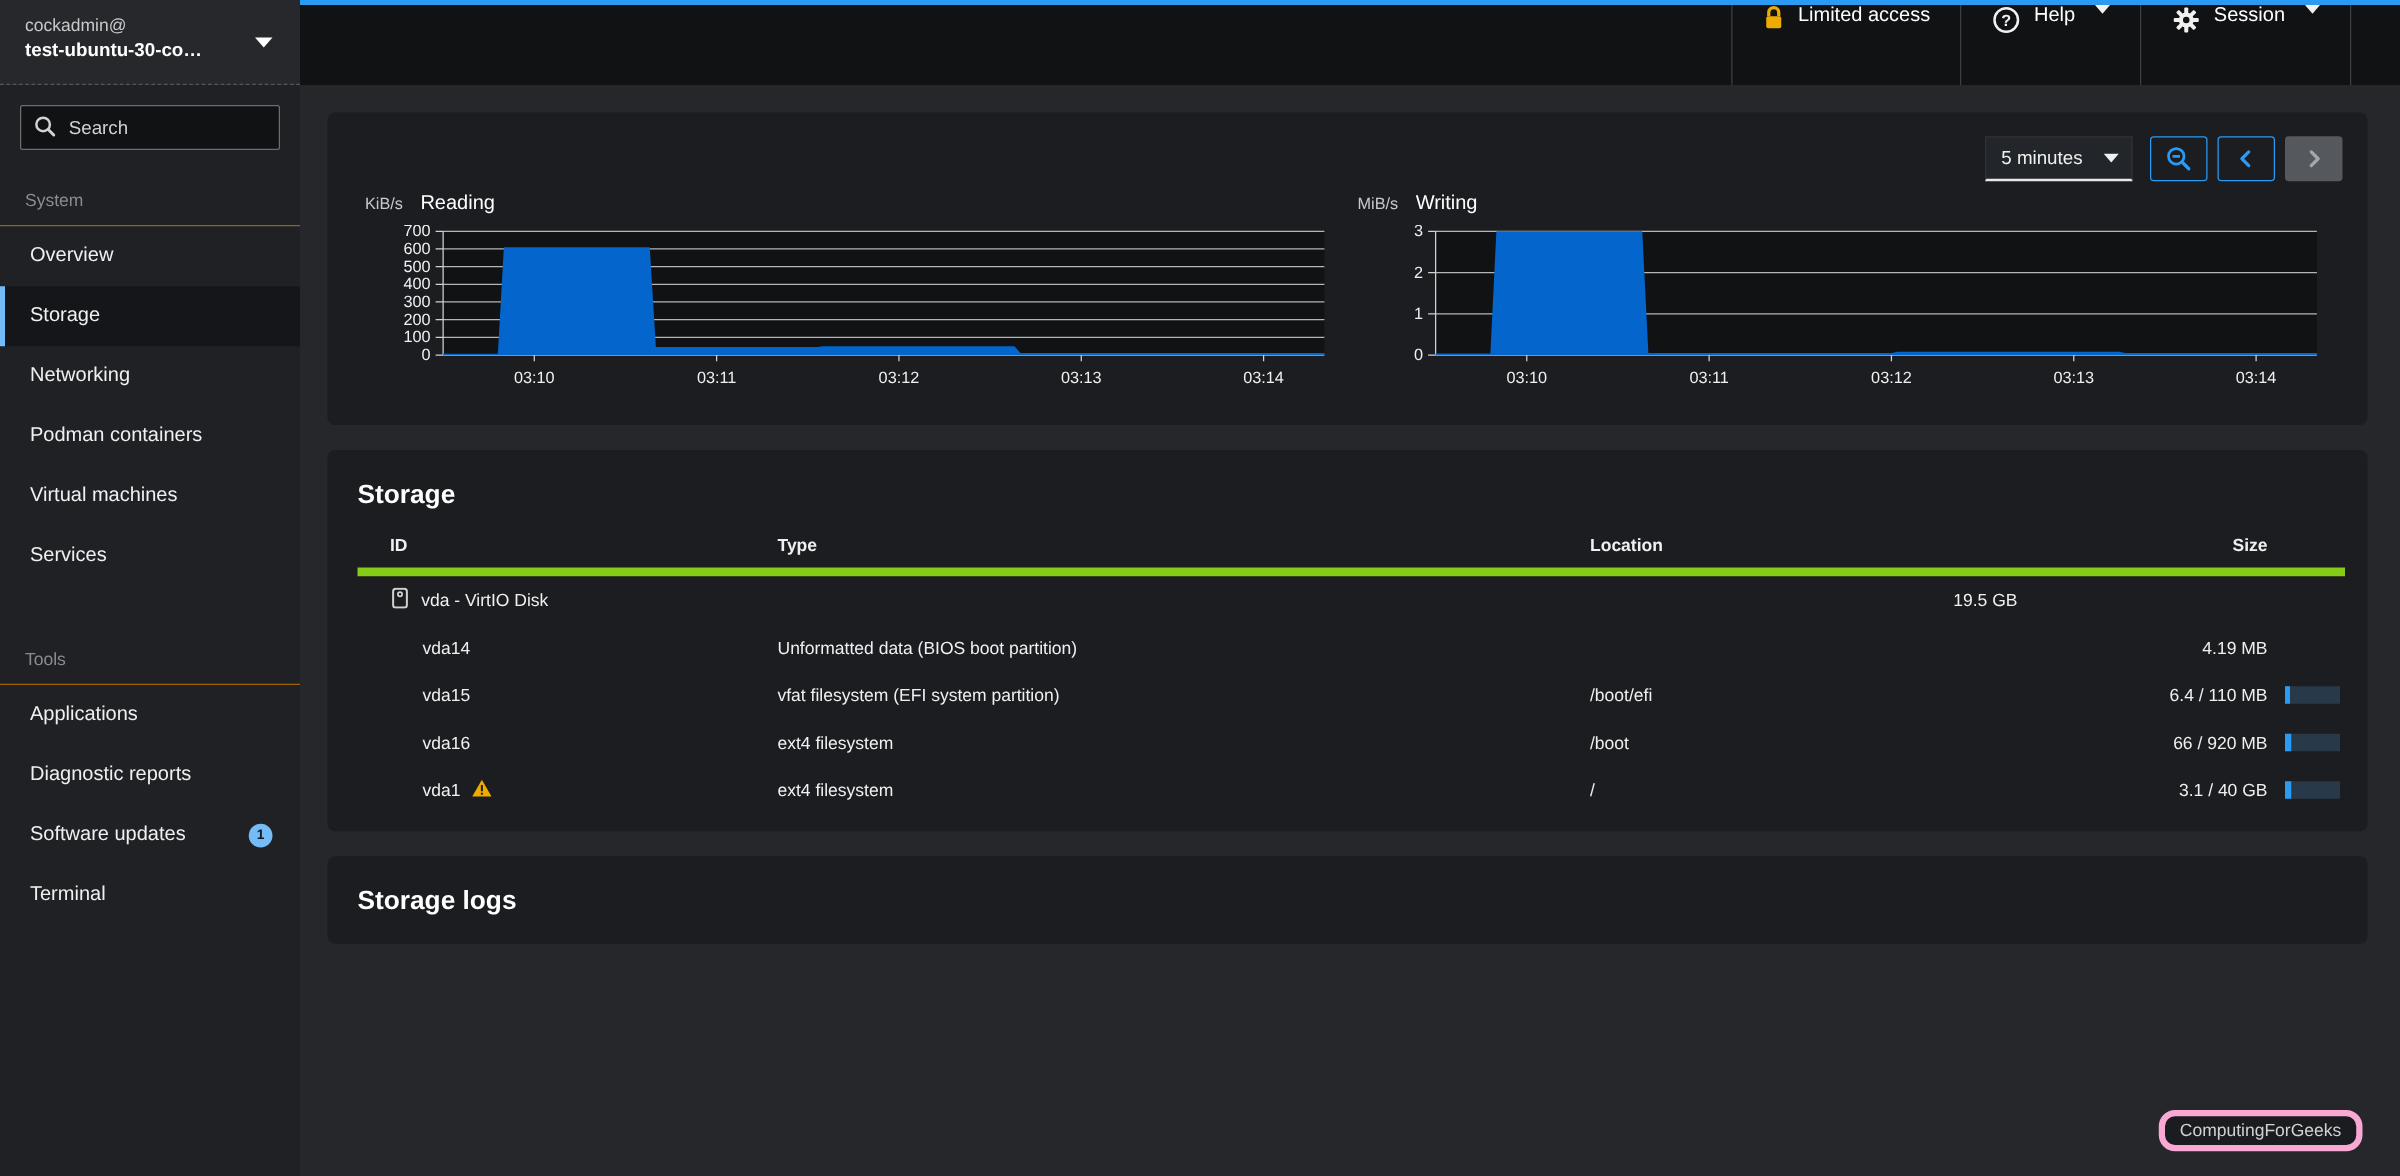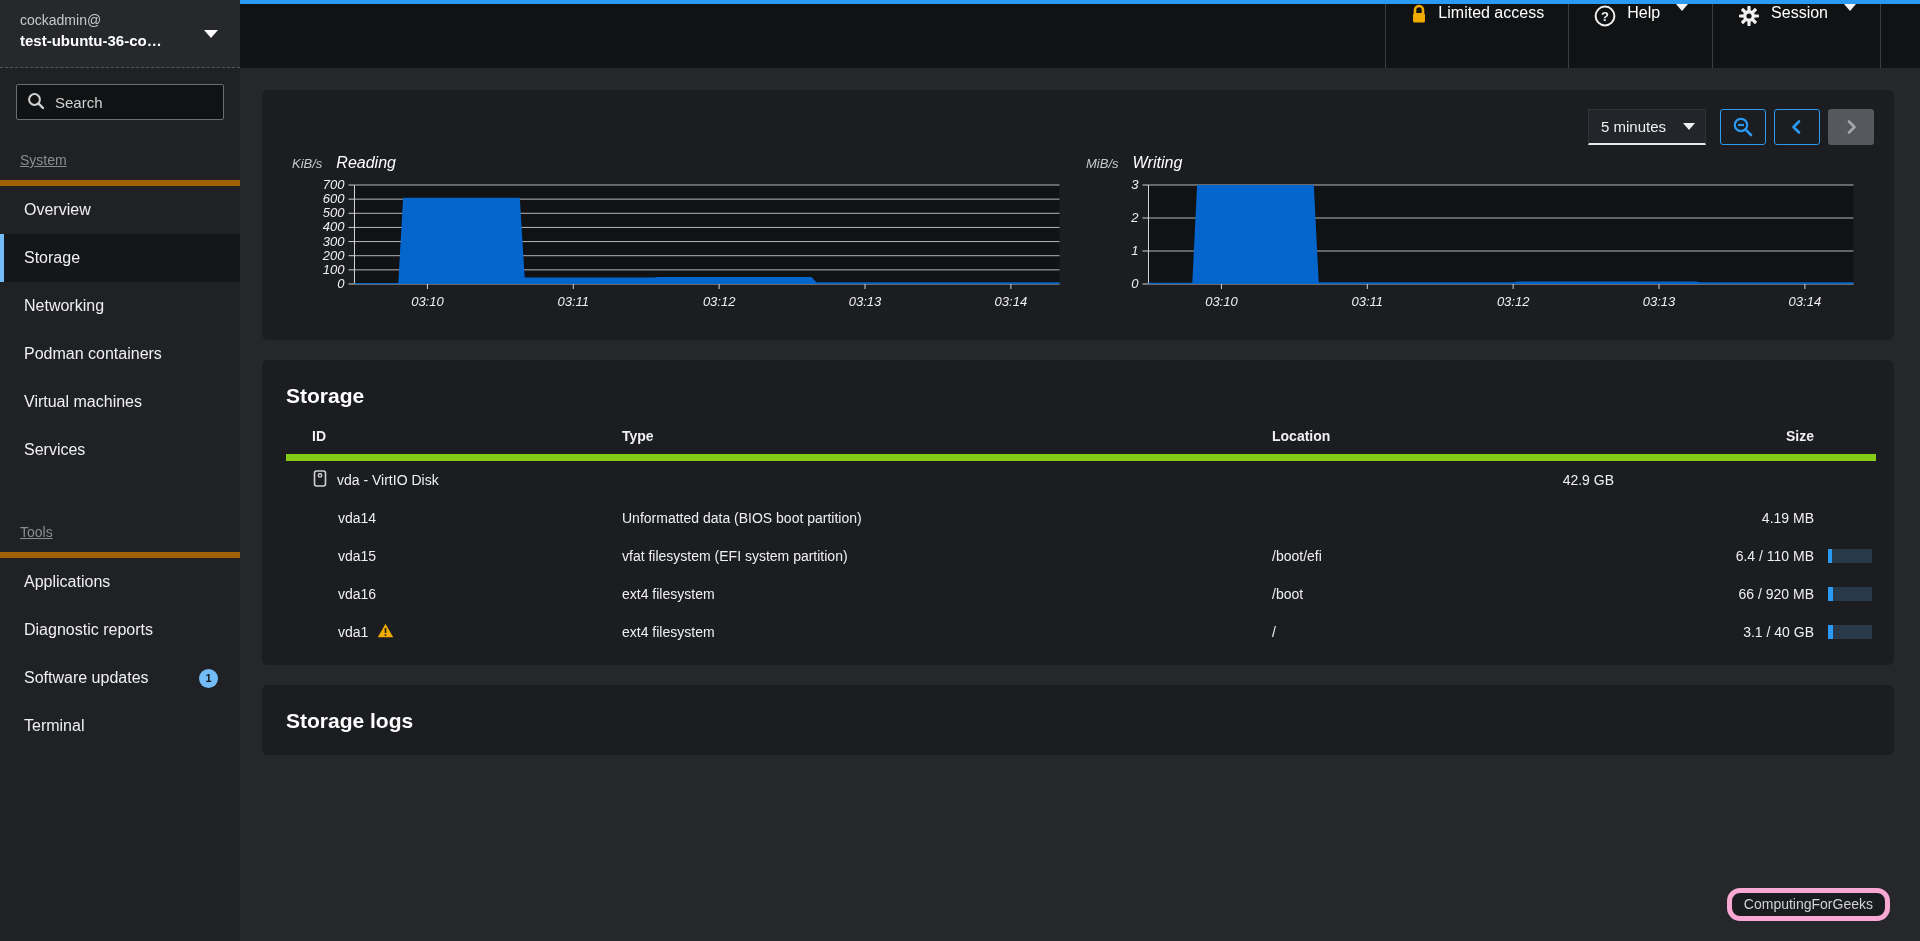--- a/index.html
+++ b/index.html
@@ -18,21 +18,21 @@
     border-left:7px solid transparent; border-right:7px solid transparent; border-top:8px solid #fff; }
   .search-wrap { margin:16px; position:relative; }
   .search-input { width:100%; height:36px; background:#101214; border:1px solid #6a6e73;
     border-radius:2px; color:#d2d2d2; font-size:15px; padding:0 10px 0 38px;
     font-family:"Liberation Sans", sans-serif; }
   .search-input::placeholder { color:#d2d2d2; }
   .search-icon { position:absolute; left:11px; top:8px; }
   .nav-group { margin-top:6px; }
   .nav-group.tools { margin-top:40px; }
   .nav-group-title { color:#8a8d90; font-size:14px; padding:10px 20px 12px 20px;
-    border-bottom:6px solid #a16207;text-decoration:underline; }
+    border-bottom:1px solid #a16207; }
   .nav-item { height:48px; display:flex; align-items:center; padding-left:24px;
     font-size:16px; color:#f0f0f0; cursor:pointer; position:relative; }
   .nav-item.active { background:#14161a; border-left:4px solid #73bcf7; padding-left:20px; }
   .nav-badge { margin-left:auto; margin-right:22px; width:19px; height:19px; border-radius:50%;
     background:#73bcf7; color:#15171b; font-size:11px; font-weight:bold;
     display:flex; align-items:center; justify-content:center; }
 
   
   .main { flex:1; display:flex; flex-direction:column; height:100%; }
   .masthead { height:68px; min-height:68px; background:#101214; border-top:4px solid #2b9af3;
@@ -49,21 +49,21 @@
   .charts-card { padding:18px 20px 26px 24px; }
   .controls-row { display:flex; justify-content:flex-end; align-items:center; gap:14px; height:38px; }
   .range-select { display:flex; align-items:center; justify-content:space-between;
     width:118px; height:36px; background:#222529; border:1px solid #2f3237;
     border-bottom:2px solid #e8e8e8; color:#f0f0f0; font-size:15px; padding:0 10px 0 12px; cursor:pointer; }
   .btn-group { display:flex; gap:8px; }
   .icon-btn { width:46px; height:36px; border-radius:3px; display:flex; align-items:center;
     justify-content:center; cursor:pointer; background:transparent; border:1.5px solid #2b9af3; }
   .icon-btn.disabled { background:#55585c; border:none; cursor:default; }
 
-  .charts-row { display:flex; margin-top:4px;font-style:italic; }
+  .charts-row { display:flex; margin-top:4px; }
   .chart-box { flex:1; min-width:0; }
   .chart-head { display:flex; align-items:baseline; gap:14px; margin:4px 0 8px 6px; }
   .chart-unit { color:#c8c9ca; font-size:13px; }
   .chart-title { color:#fff; font-size:16px; }
   .chart-svg { width:100%; height:134px; display:block; }
 
   
   .storage-card { margin-top:20px; padding:24px 18px 14px 24px; }
   .card-title { font-size:21px; font-weight:bold; color:#fff; }
   .stor-table { margin-top:20px; }
@@ -88,21 +88,21 @@
     background:rgba(20,22,25,.6); }
 </style>
 </head>
 <body>
 
 <div class="app">
 
   <aside class="sidebar">
     <div class="host-block">
       <div class="host-user">cockadmin@</div>
-      <div class="host-name">test-ubuntu-36-co…</div>
+      <div class="host-name">test-ubuntu-30-co…</div>
       <span class="host-caret"></span>
     </div>
 
     <div class="search-wrap">
       <span class="search-icon">
         <svg width="18" height="18" viewBox="0 0 18 18">
             <circle cx="7.5" cy="7.5" r="5.4" fill="none" stroke="#d2d2d2" stroke-width="2"></circle>
             <line x1="11.6" y1="11.6" x2="16" y2="16" stroke="#d2d2d2" stroke-width="2.4" stroke-linecap="round"></line>
           </svg>
       </span>
@@ -323,21 +323,21 @@
             <div class="c-id">
               <span>
                 <svg width="16" height="17" viewBox="0 0 16 17">
                     <rect x="2.5" y="1" width="11" height="15" rx="2" fill="none" stroke="#d2d2d2" stroke-width="1.6"></rect>
                     <circle cx="8" cy="5.4" r="1.7" fill="none" stroke="#d2d2d2" stroke-width="1.4"></circle>
                   </svg>
               </span>
               <span>vda - VirtIO Disk</span>
             </div>
             <div></div>
-            <div class="c-size">42.9 GB</div>
+            <div class="c-size">19.5 GB</div>
             <div class="c-bar"></div>
           </div>
 
           <div class="trow body">
             <div class="c-id indent">
                 <span>vda14</span>
               </div>
             <div>Unformatted data (BIOS boot partition)</div>
             <div></div>
             <div class="c-size">4.19 MB</div>

